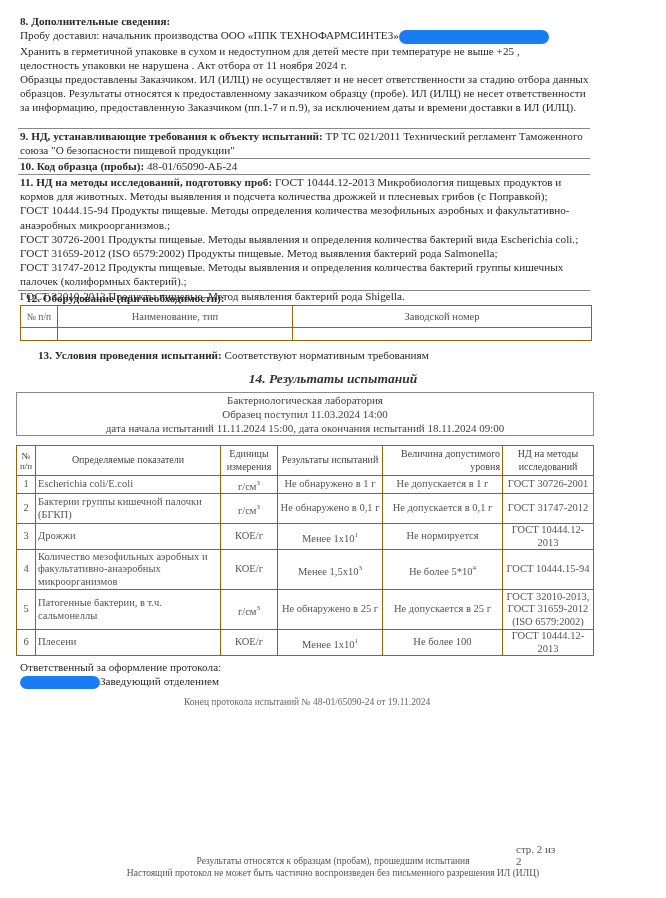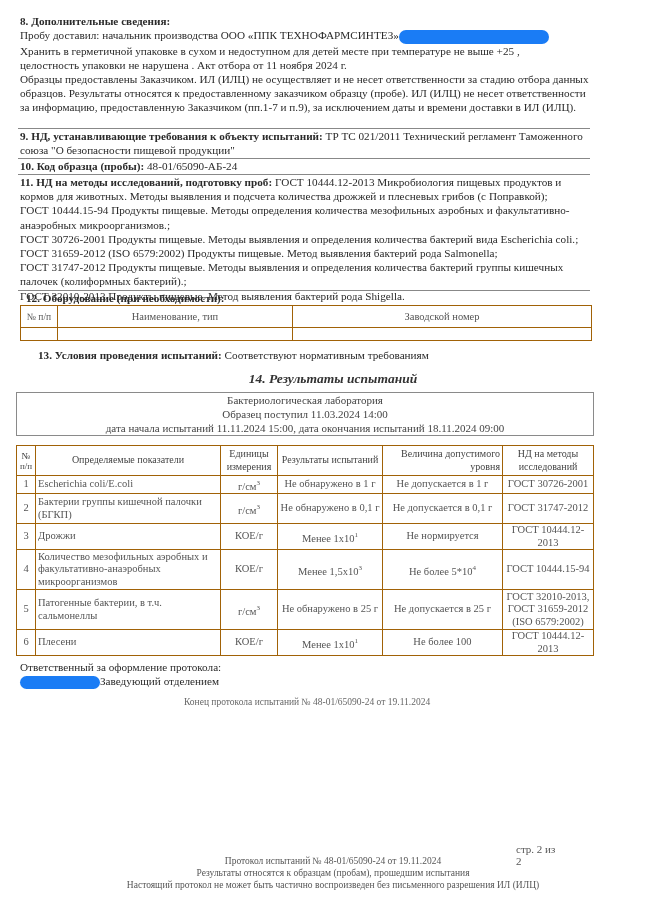--- a/index.html
+++ b/index.html
@@ -146,17 +146,16 @@
 
   <div class="sec" style="top:660px;">
     <div>Ответственный за оформление протокола:</div>
     <div><span class="redact" style="width:80px;height:13px;"></span><span>Заведующий отделением</span></div>
   </div>
 
   <div style="position:absolute;left:184px;top:697px;font-size:9.5px;color:#666;">Конец протокола испытаний № 48-01/65090-24 от 19.11.2024</div>
 
   <div style="position:absolute;left:516px;top:843px;font-size:11px;color:#555;">стр. 2 из 2</div>
   <div class="footer" style="top:855px;">
-    <div>Протокол испытаний № 48-01/65090-24 от 19.11.2024</div>
     <div>Результаты относятся к образцам (пробам), прошедшим испытания</div>
     <div>Настоящий протокол не может быть частично воспроизведен без письменного разрешения ИЛ (ИЛЦ)</div>
   </div>
 </div>
 
 </body></html>

